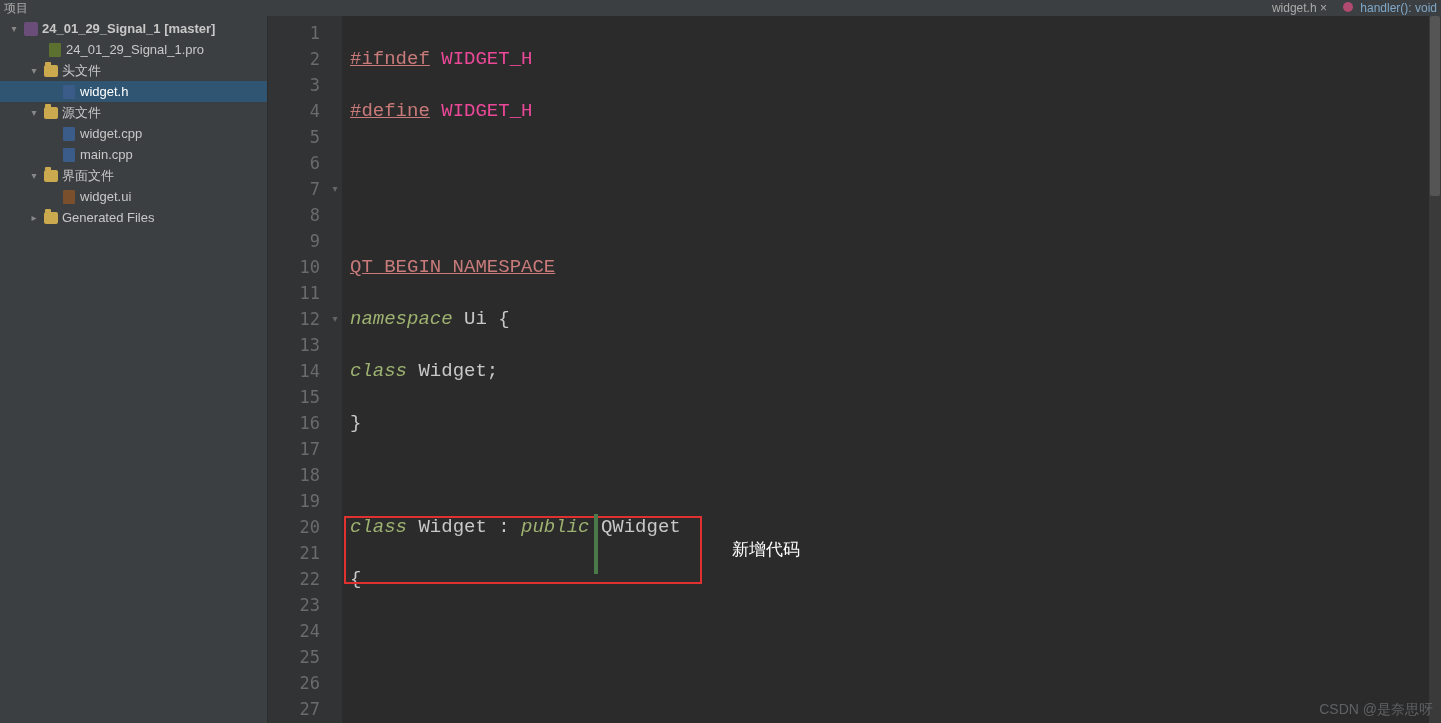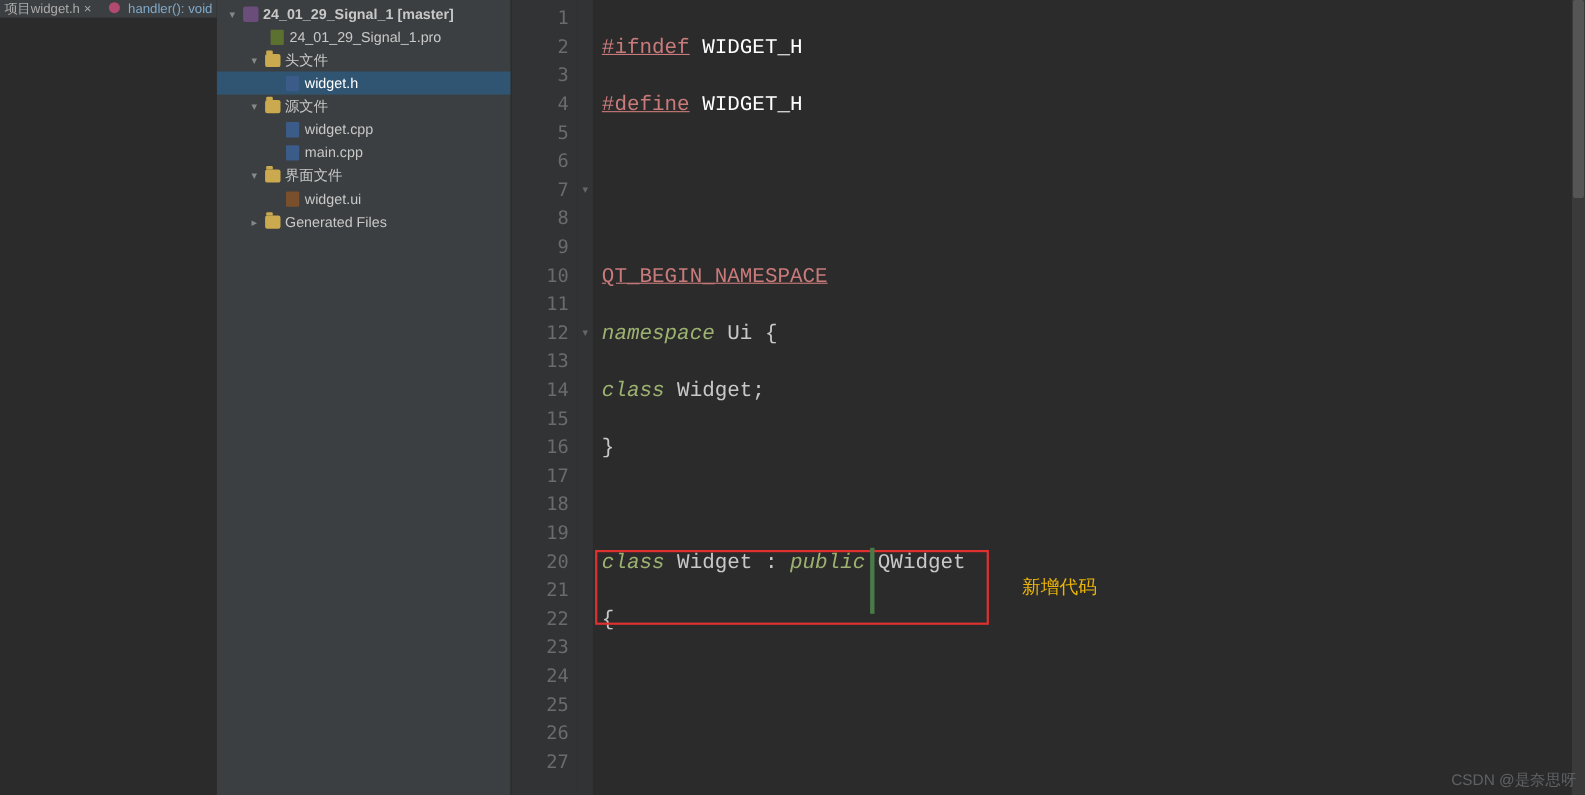--- a/index.html
+++ b/index.html
@@ -3,21 +3,21 @@
 <meta charset="utf-8">
 <style>
 * { margin:0; padding:0; box-sizing:border-box; }
 body {
   font-family: "Microsoft YaHei", Arial, sans-serif;
   background:#2b2b2b;
   color:#bbb;
   width:1441px; height:723px; overflow:hidden;
   font-size:13px;
 }
-.root { display:flex; flex-direction:row; height:100%; }
+.root { display:flex; flex-direction:column; height:100%; }
 .top-strip {
   height:16px; background:#3c3f41; display:flex; align-items:center;
   padding:0 4px; font-size:12px; color:#aaa; justify-content:space-between;
 }
 .top-strip .right { display:flex; gap:12px; align-items:flex-start;}
 .main { flex:1; display:flex; overflow:hidden;}
 .sidebar {
   width:268px; background:#3c3f41; border-right:1px solid #2b2b2b;
   display:flex; flex-direction:column; font-size:13px;
 }
@@ -54,32 +54,32 @@
 .gutter .ln{height:26px;}
 .fold-col{width:14px;background:#313335;padding-top:4px;}
 .fold-col .fm{height:26px;color:#666;font-size:10px;text-align:center;line-height:26px;}
 .code{
   flex:1; font-family:Consolas,"Courier New",monospace; font-size:19px;
   line-height:26px; padding:4px 0 0 8px; color:#c8c8c8; position:relative;
   white-space:pre;
 }
 .code .line{height:26px;}
 .kw-pre{color:#c97a7a;text-decoration:underline;}
-.macro{color:#ffffff;}      
+.macro{color:#ec4899;}      
 .ns-kw{color:#9db270;font-style:italic;}
 .class-kw{color:#9db270;font-style:italic;}
 .public-kw{color:#9db270;font-style:italic;}
 .bold{font-weight:bold;}
 
 .highlight-box{
   position:absolute; border:2px solid #e03131;
   left:2px; top:500px; width:358px; height:68px; pointer-events:none;
 }
 .annotation{
-  position:absolute; left:390px; top:521px; color:#eab308; font-size:17px;
+  position:absolute; left:390px; top:521px; color:#ffffff; font-size:17px;
   font-family:"Microsoft YaHei",sans-serif;
 }
 .scrollbar{position:absolute;right:0;top:0;width:12px;height:100%;background:#3a3a3a;}
 .scroll-thumb{position:absolute;right:1px;top:0;width:10px;height:180px;background:#555;border-radius:2px;}
 .diff-bar{position:absolute;left:326px;top:498px;width:4px;height:60px;background:#4a7a4a;}
 
 .watermark{
   position:fixed; right:8px; bottom:4px; color:#8a8f94; font-size:14px;
   opacity:.55; font-family:"Microsoft YaHei",sans-serif;
 }

